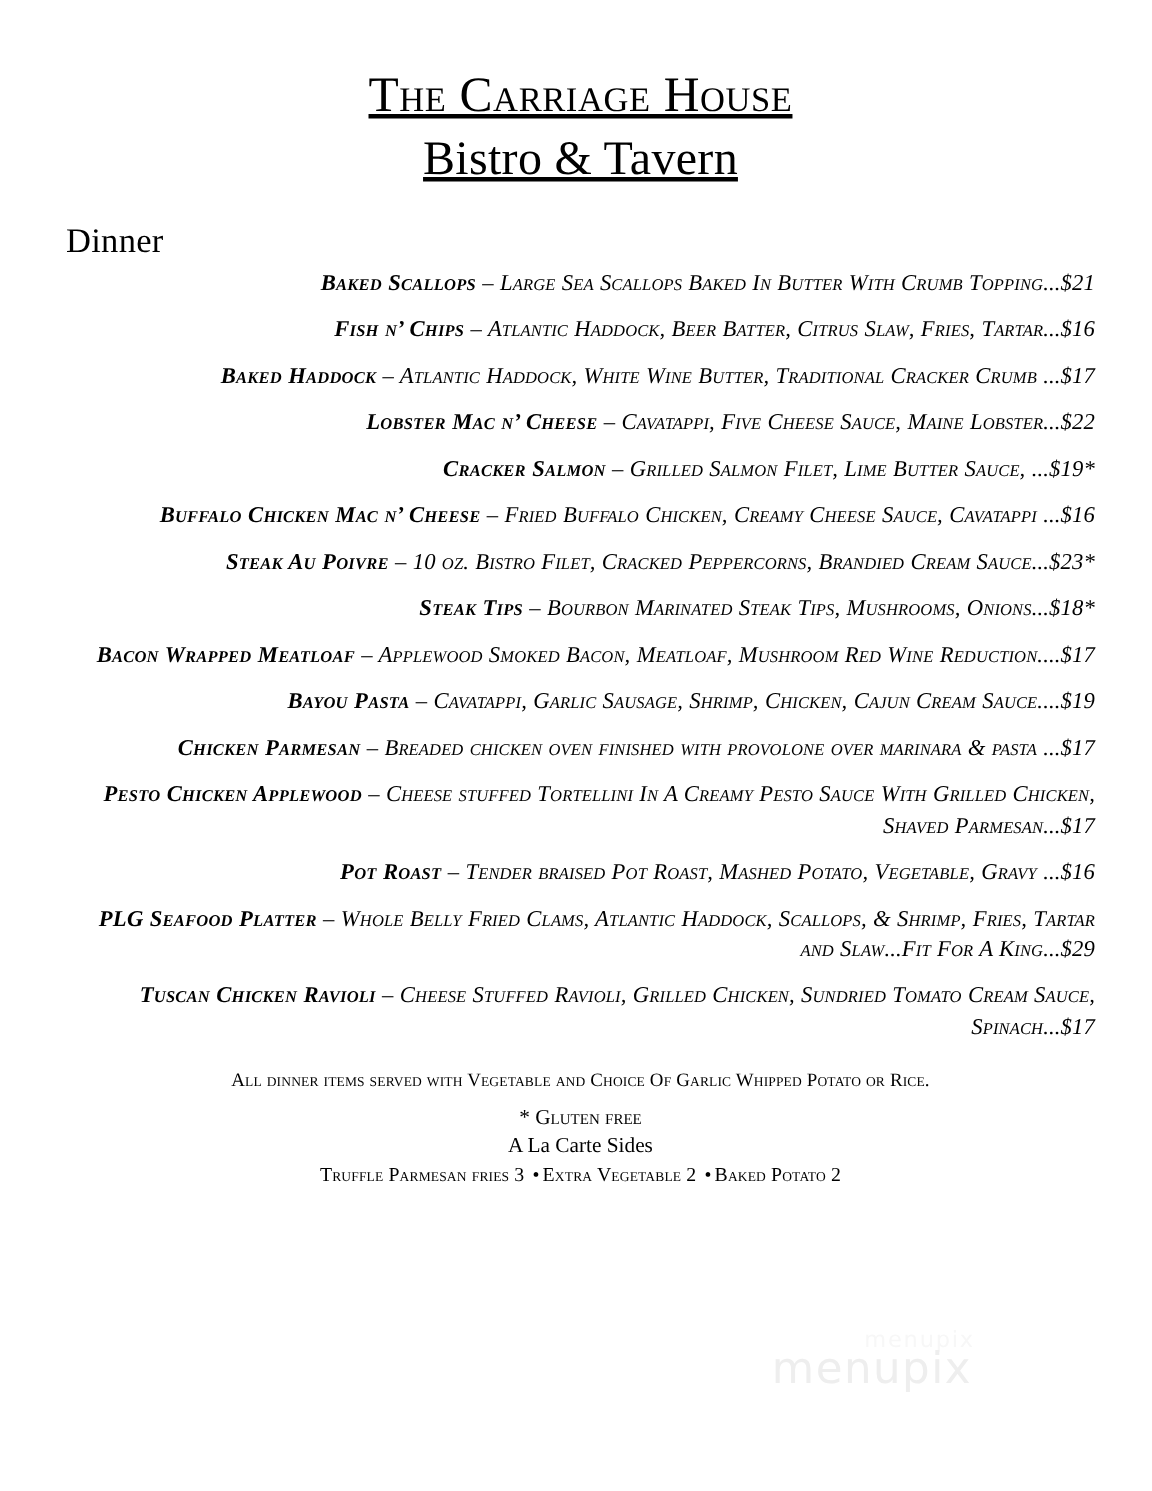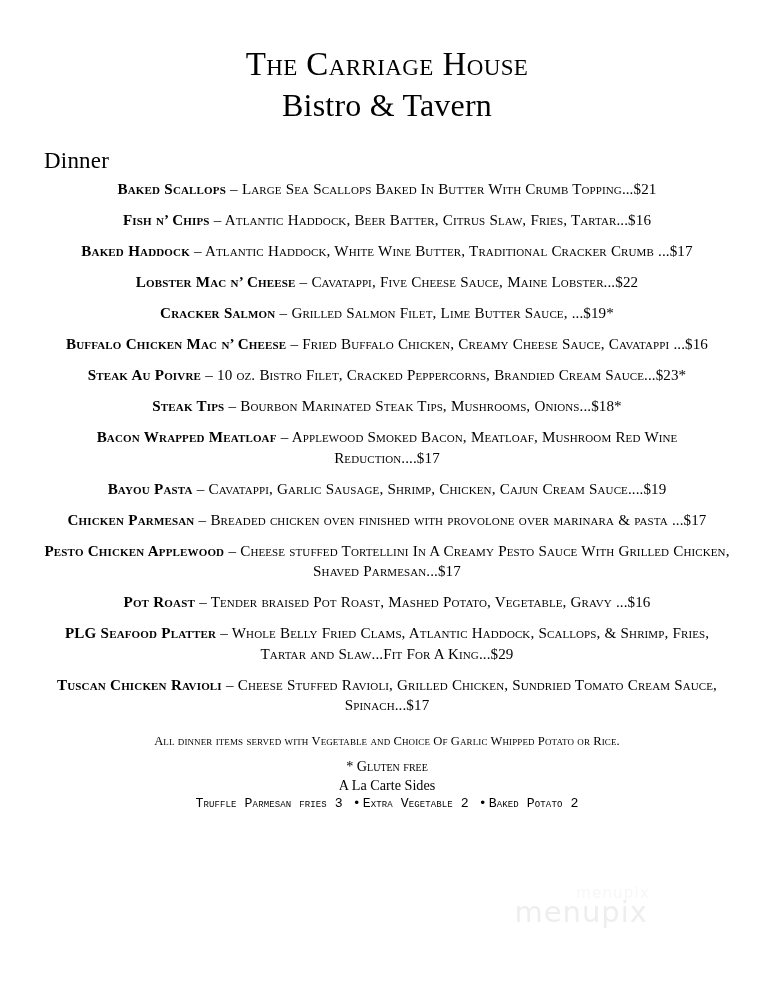--- a/index.html
+++ b/index.html
@@ -23,20 +23,21 @@
     width: 768px;
     height: 994px;
     box-sizing: border-box;
     padding: 44px 38px 0 44px;
   }
 
   
   .masthead {
     text-align: center;
     margin: 0;
+    text-decoration: underline;
   }
   .restaurant-line1 {
     display: block;
     font-size: 33px;
     line-height: 40px;
     font-variant: small-caps;
     letter-spacing: 0.4px;
     font-weight: 400;
   }
   .restaurant-line2 {
@@ -60,24 +61,25 @@
   
   .menu-list {
     margin: 0;
     padding: 0;
     list-style: none;
   }
   .menu-item {
     font-size: 15.1px;
     line-height: 20.5px;
     margin: 0 0 10.5px 0;
-    text-align: center;
+    text-align: right;
     font-variant: small-caps;
     letter-spacing: 0.1px;
     word-spacing: 0.3px;
+    font-style: italic;
   }
   .menu-item:last-child {
     margin-bottom: 0;
   }
   .item-name {
     font-weight: bold;
     font-variant: small-caps;
     letter-spacing: 0.15px;
   }
   .item-sep {
@@ -112,21 +114,20 @@
     line-height: 18px;
     font-variant: normal;
     margin: 0 0 1px 0;
   }
   .footer-sides {
     font-size: 13.2px;
     line-height: 18px;
     font-variant: small-caps;
     margin: 0;
     letter-spacing: 0.1px;
-    font-family: Liberation Mono, monospace;
   }
   .side-sep {
     font-variant: normal;
     padding: 0 2px;
   }
   .footer-sides-second {
     font-size: 13.2px;
     line-height: 18px;
     font-variant: small-caps;
     margin: 0;

